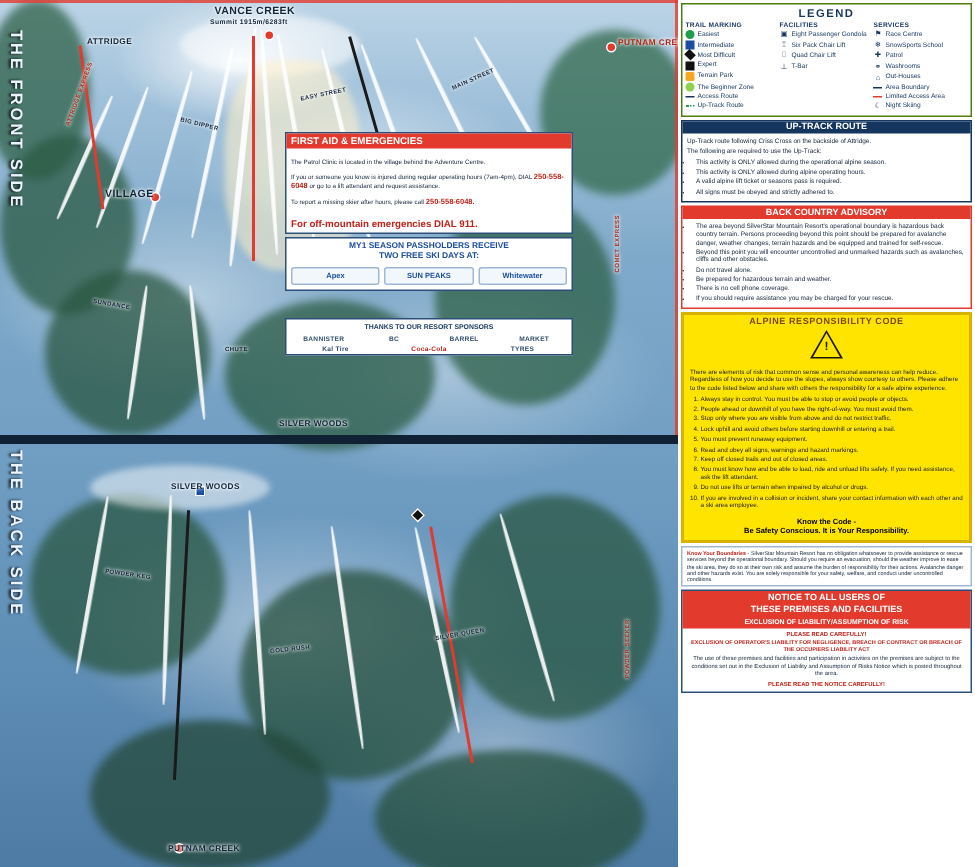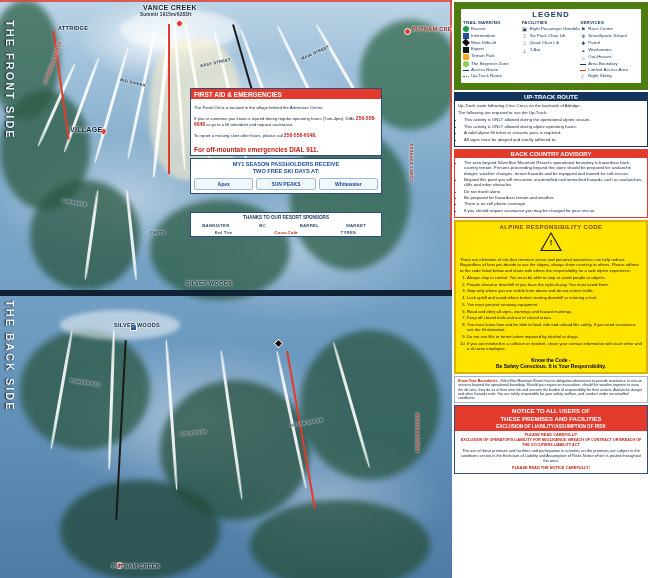--- a/index.html
+++ b/index.html
@@ -33,21 +33,21 @@
   .divider{position:absolute;left:0;width:452px;height:6px;background:#0f2133;}
 
   
   .dot{position:absolute;width:5px;height:5px;border-radius:50%;background:#e23b2e;border:1px solid #fff;}
   .sq{position:absolute;width:5px;height:5px;background:#1c4fa1;border:1px solid #fff;}
   .diam{position:absolute;width:5px;height:5px;background:#111;border:1px solid #fff;transform:rotate(45deg);}
 
   
   .right{position:absolute;left:452px;top:0;width:198px;height:578px;background:#ffffff;}
 
-  .legend{position:relative;margin:2px 2px 0 2px;border:7px solid #4d7c0f;background:#fff;}
+  .legend{position:relative;margin:2px 2px 0 2px;border:1px solid #4d7c0f;background:#fff;}
   .legend h3{margin:0;padding:1px 0;text-align:center;font-size:7.5px;color:#14355e;letter-spacing:1px;}
   .legcols{display:flex;font-size:4.4px;color:#14355e;padding:0 2px 2px 2px;}
   .legcol{flex:1;}
   .legcol h4{margin:0 0 1px 0;font-size:4.4px;color:#14355e;letter-spacing:.2px;}
   .legrow{display:flex;align-items:center;gap:2px;margin-bottom:1.2px;line-height:1.05;}
   .sw{width:6px;height:6px;flex:0 0 6px;}
   .sw.green{background:#1f9d4d;border-radius:50%;}
   .sw.blue{background:#1c4fa1;}
   .sw.black{background:#111;transform:rotate(45deg);width:5px;height:5px;}
   .sw.dblack{background:#111;}

